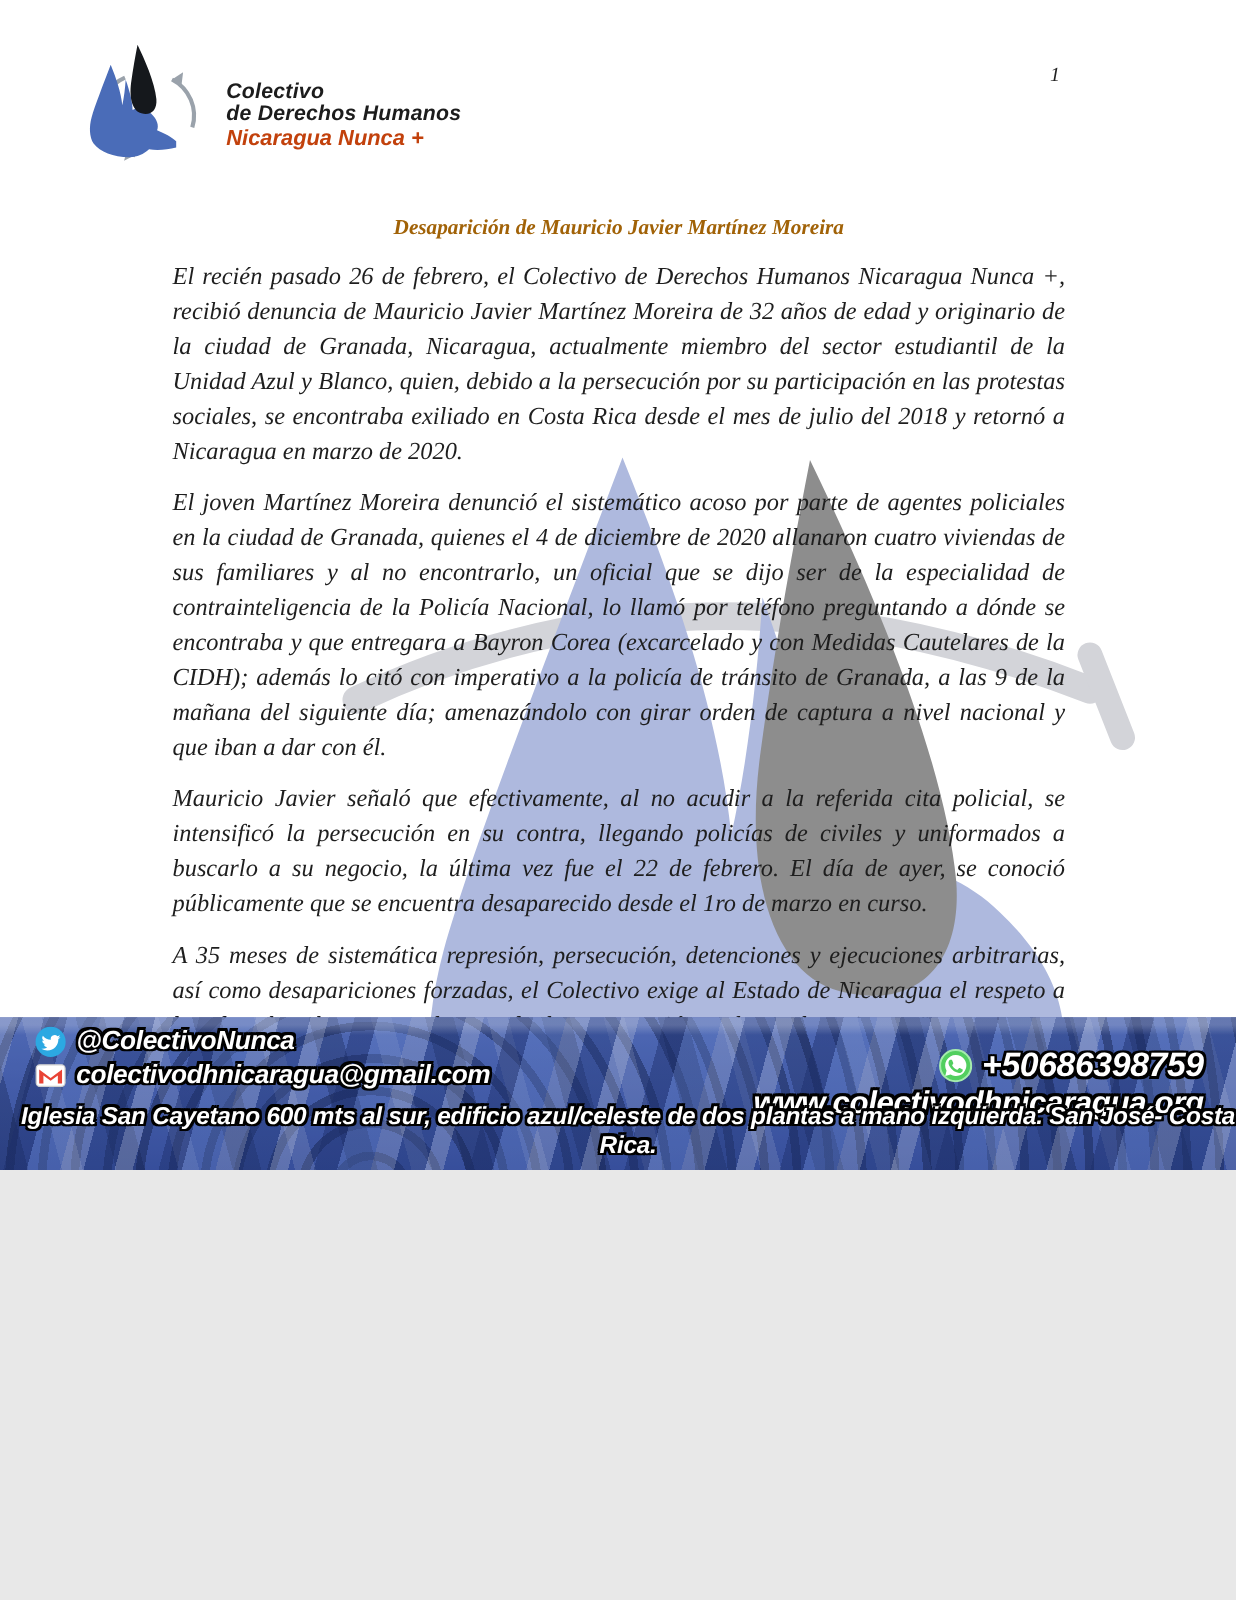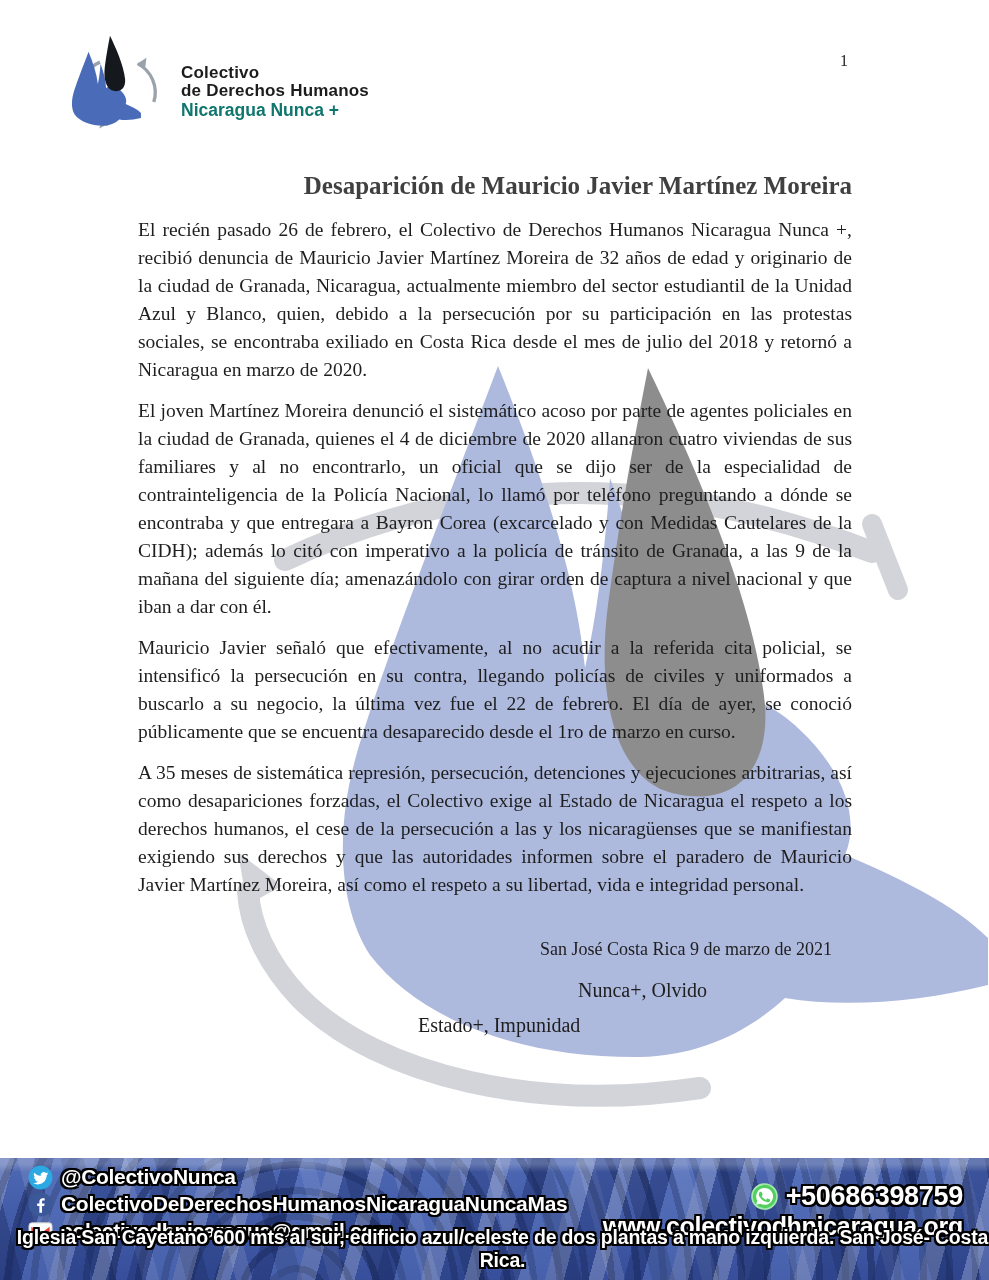--- a/index.html
+++ b/index.html
@@ -1,32 +1,32 @@
 <!DOCTYPE html>
 <html><head>
 <meta charset="utf-8">
 <style>
   html,body{margin:0;padding:0;background:#e8e8e8;}
   .page{
-    position:relative;width:989px;height:1280px;margin:0 auto;
+    position:relative;width:989px;height:936px;margin:0 auto;
     background:#ffffff;overflow:hidden;
-    font-family:"Liberation Serif","DejaVu Serif",serif;color:#1e1e1e;
+    font-family:"Liberation Serif","DejaVu Serif",serif;color:#1e1e1e;font-style:italic;
   }
   
   .watermark{position:absolute;left:0;top:0;width:989px;height:1280px;z-index:0;pointer-events:none;}
   
   .logo{position:absolute;left:55px;top:26px;width:420px;height:118px;z-index:3;display:flex;align-items:center;}
   .logo-art{width:118px;height:112px;flex:0 0 auto;}
   .logo-text{margin-left:8px;font-family:"Liberation Sans","DejaVu Sans",sans-serif;font-weight:bold;line-height:1.1;margin-top:14px;}
   .logo-text .l1,.logo-text .l2{font-size:17px;color:#1c1c1c;letter-spacing:.2px;}
-  .logo-text .l3{font-size:17.5px;color:#0f766e;}
+  .logo-text .l3{font-size:17.5px;color:#c2410c;}
   .page-number{position:absolute;left:840px;top:52px;font-size:16px;color:#222;z-index:3;}
   
   .content{position:absolute;left:138px;top:172px;width:714px;z-index:2;}
-  .doc-title{font-size:25px;font-weight:bold;text-align:right;margin:0 0 16px 0;color:#404040;}
+  .doc-title{font-size:17px;font-weight:bold;text-align:center;margin:0 0 16px 0;color:#a16207;}
   .content p{font-size:19.5px;line-height:28px;text-align:justify;margin:0 0 13px 0;}
   .dateline{font-size:18px;margin:40px 0 0 402px;}
   .closing-1{font-size:20px;margin:11px 0 0 282px;}
   .closing-2{font-size:20px;margin:19px 0 0 295px;text-align:center;}
   .closing-3{font-size:20px;margin:12px 0 0 280px;}
   
   .footer{position:absolute;left:0;bottom:0;width:989px;height:122px;z-index:4;
     font-family:"Liberation Sans","DejaVu Sans",sans-serif;font-weight:bold;color:#fff;}
   .photo{
     position:absolute;inset:0;
@@ -134,27 +134,20 @@
         <svg class="ic" viewBox="0 0 26 26">
           <circle cx="13" cy="13" r="12.5" fill="#2CA8E2"></circle>
           <g transform="translate(4.6,5.2) scale(0.72)" fill="#fff">
             <path d="M23 5.1c-.8.36-1.66.6-2.56.7a4.5 4.5 0 0 0 1.97-2.48 8.95 8.95 0 0 1-2.85 1.09 4.48 4.48 0 0 0-7.63 4.08A12.7 12.7 0 0 1 2.7 3.85a4.48 4.48 0 0 0 1.39 5.98 4.46 4.46 0 0 1-2.03-.56v.06a4.48 4.48 0 0 0 3.6 4.39 4.5 4.5 0 0 1-2.02.08 4.48 4.48 0 0 0 4.18 3.11A8.98 8.98 0 0 1 1 18.77a12.67 12.67 0 0 0 6.86 2.01c8.23 0 12.73-6.82 12.73-12.73l-.01-.58A9.1 9.1 0 0 0 23 5.1z"></path>
           </g>
         </svg>
         <span class="txt outline">@ColectivoNunca</span>
       </div>
       <div class="social-row">
         <svg class="ic" viewBox="0 0 26 26">
-          <circle cx="13" cy="13" r="12.5" fill="#3B5998"></circle>
-          <path fill="#fff" d="M14.6 21.5v-6.9h2.3l.35-2.7h-2.65v-1.7c0-.78.22-1.3 1.33-1.3h1.42V6.5c-.25-.03-1.09-.1-2.07-.1-2.05 0-3.45 1.25-3.45 3.54v1.96H9.5v2.7h2.33v6.9h2.77z"></path>
-        </svg>
-        <span class="txt outline">ColectivoDeDerechosHumanosNicaraguaNuncaMas</span>
-      </div>
-      <div class="social-row">
-        <svg class="ic" viewBox="0 0 26 26">
           <rect x="1" y="4" width="24" height="18" rx="3" fill="#ffffff" stroke="#cfcfcf"></rect>
           <path d="M3.5 8 L13 15 L22.5 8 L22.5 19.5 H19 V12.8 L13 17.2 L7 12.8 V19.5 H3.5 Z" fill="#E94335"></path>
         </svg>
         <span class="txt outline">colectivodhnicaragua@gmail.com</span>
       </div>
     </div>
 
     <div class="right-col">
       <div class="wa-row">
         <svg class="ic" viewBox="0 0 26 26">

